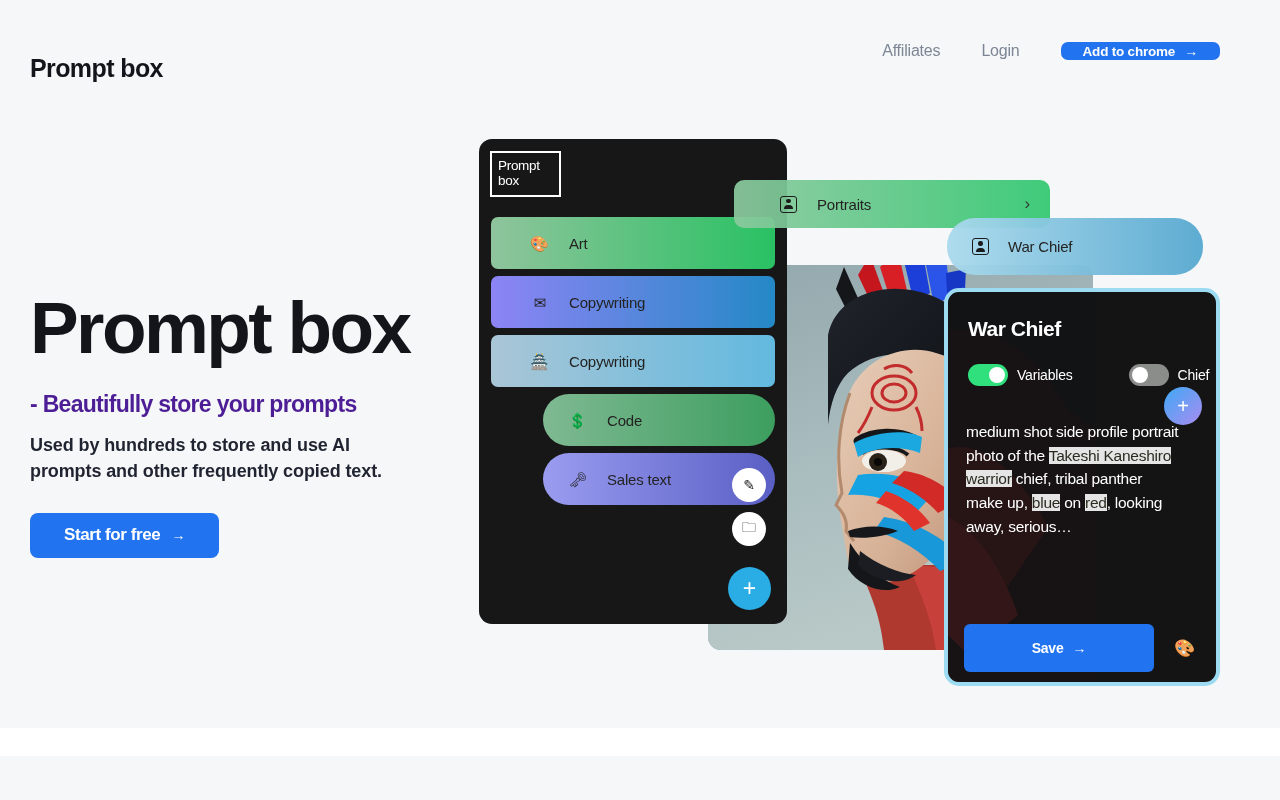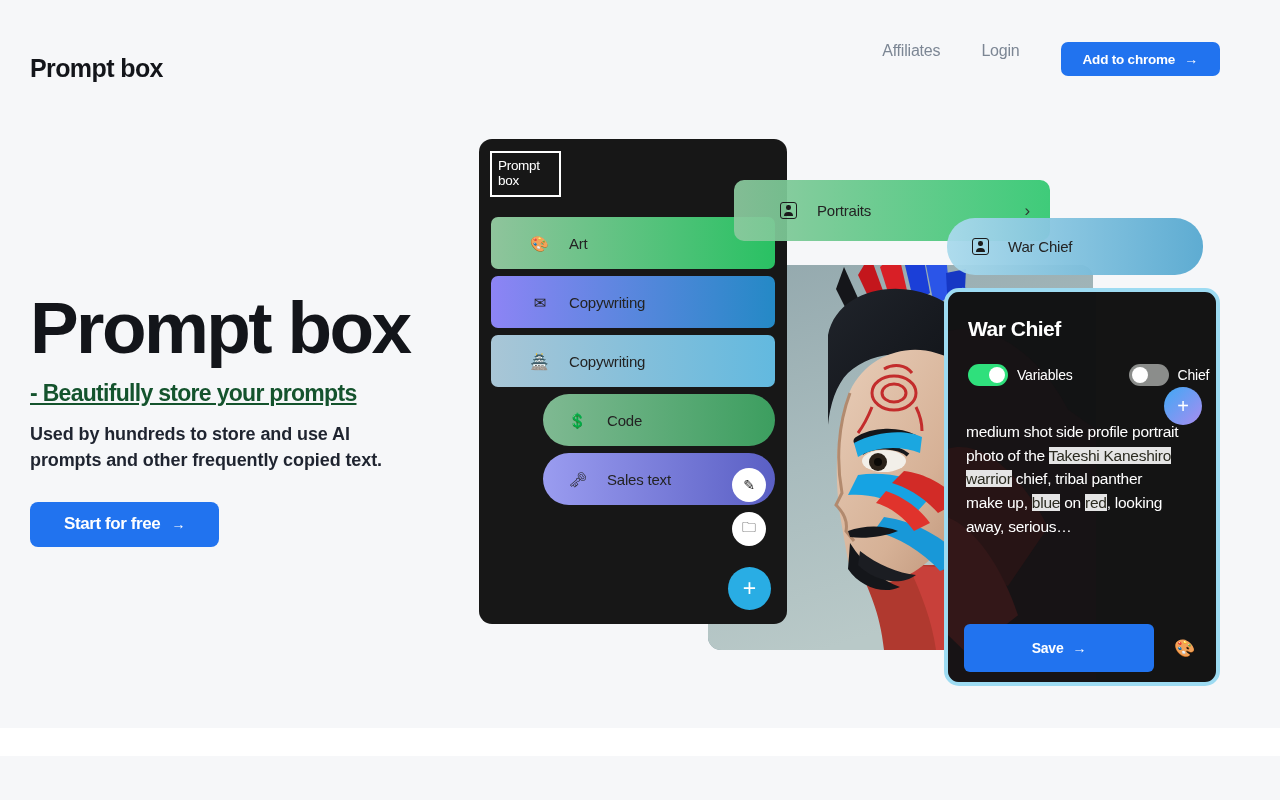--- a/index.html
+++ b/index.html
@@ -53,21 +53,21 @@
 
   .cta-chrome {
     display: inline-flex;
     align-items: center;
     gap: 9px;
     background: #2173ef;
     color: #ffffff;
     border: none;
     border-radius: 7px;
     padding: 0 22px;
-    height: 34px;
+    height: 18px;
     font-size: 13.5px;
     font-weight: bold;
     letter-spacing: -0.2px;
     cursor: pointer;
     font-family: "Liberation Sans", sans-serif;
   }
 
   .arrow-glyph { font-size: 14px; line-height: 1; }
 
   
@@ -80,26 +80,25 @@
 
   .hero-title {
     font-size: 73px;
     font-weight: bold;
     letter-spacing: -2.6px;
     line-height: 0.98;
     color: #13151a;
   }
 
   .hero-sub {
-    margin-top: 16px;
+    margin-top: 27px;
     font-size: 23px;
     font-weight: bold;
     letter-spacing: -0.7px;
-    color: #14532d;
-    text-decoration: underline;
+    color: #4c1d95;
   }
 
   .hero-desc {
     margin-top: 14px;
     font-size: 18px;
     font-weight: bold;
     line-height: 1.48;
     letter-spacing: -0.1px;
     color: #1f2430;
     max-width: 360px;
@@ -259,21 +258,21 @@
     display: flex;
     align-items: center;
     border-radius: 12px;
     cursor: pointer;
     font-size: 15px;
     color: #232323;
     letter-spacing: -0.2px;
   }
   .pill-portraits {
     left: 734px; top: 180px;
-    width: 316px; height: 61px;
+    width: 316px; height: 48px;
     background: linear-gradient(90deg, rgba(139,201,158,0.93) 0%, rgba(49,200,112,0.93) 100%);
     padding: 0 20px 0 46px;
     z-index: 5;
     justify-content: space-between;
     border-radius: 10px;
     text-align: right;
   }
   .pill-portraits .pill-left { display: flex; align-items: center; gap: 20px; }
   .pill-chevron { font-size: 17px; color: #2c3a33; }
 

